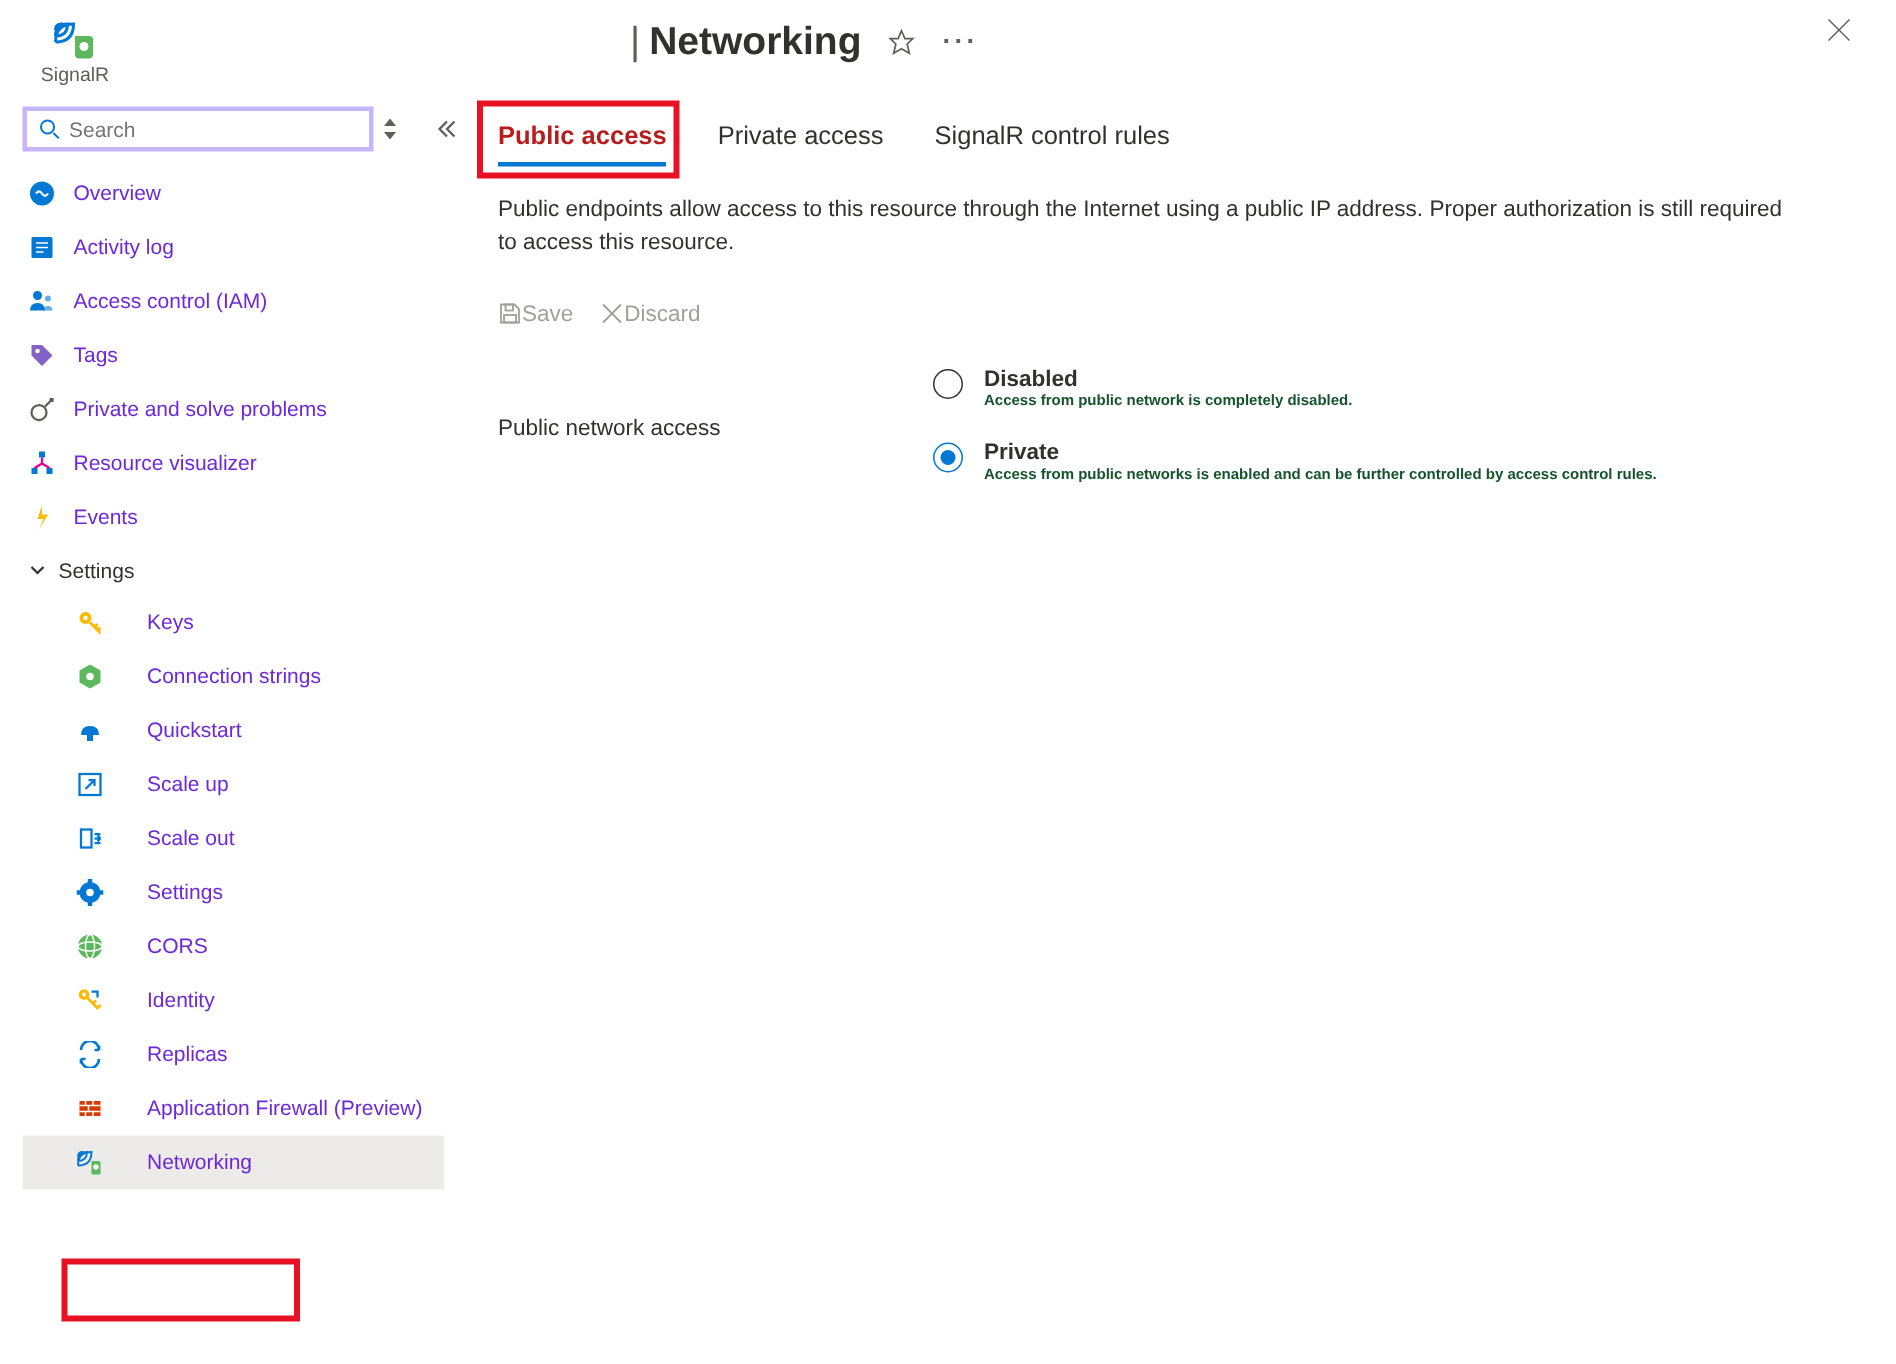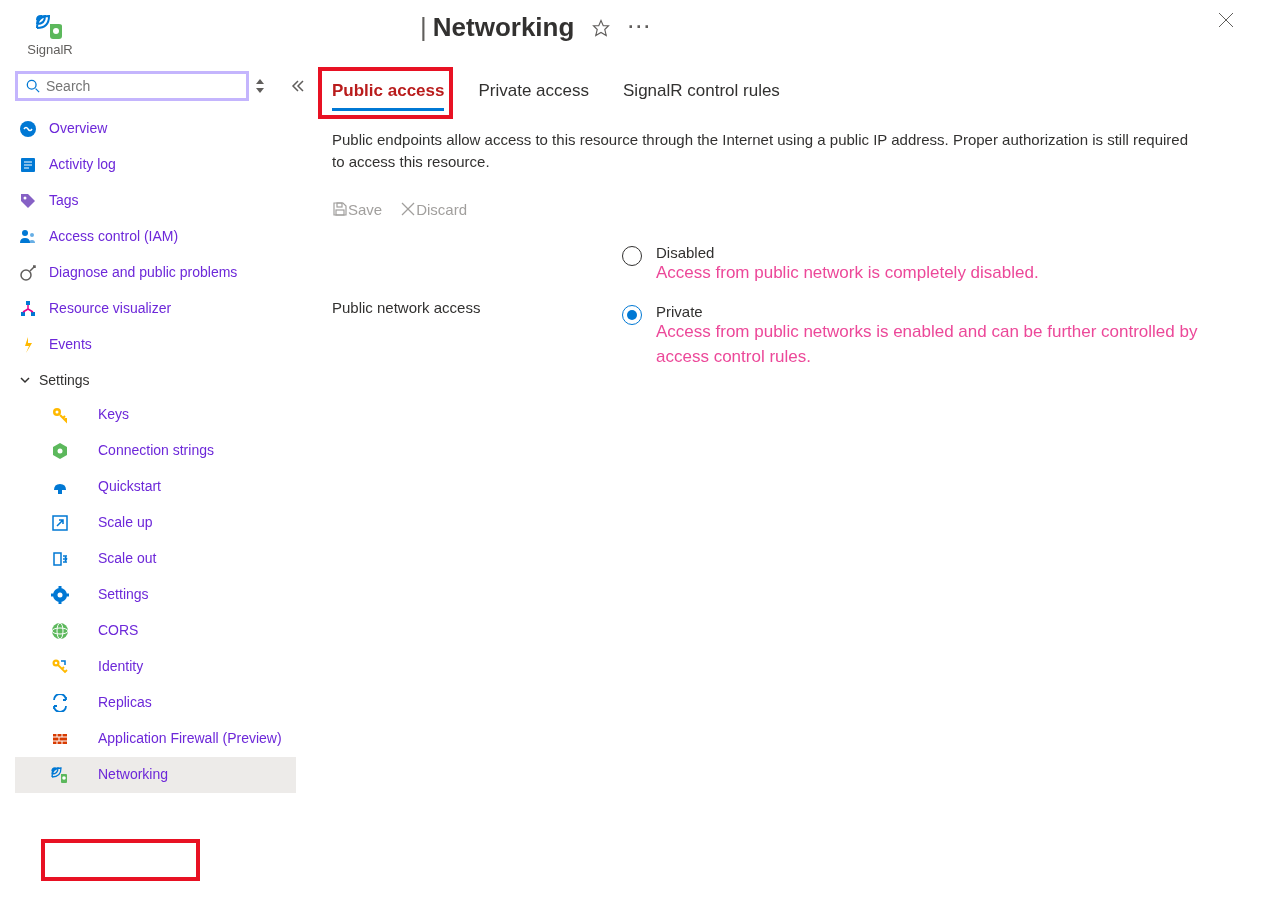--- a/index.html
+++ b/index.html
@@ -93,23 +93,23 @@
     .form-row { display: flex; align-items: center; }
     .form-label { width: 290px; padding-top: 2px; font-size: 15px; }
     .radios { display:flex; flex-direction:column; gap: 18px; }
     .radio-opt { display:flex; align-items:flex-start; gap: 14px; }
     .radio-circle {
       width: 20px; height: 20px; border: 1.5px solid #323130; border-radius: 50%; flex-shrink:0;
       display:flex; align-items:center; justify-content:center; margin-top: 2px; cursor:pointer;
     }
     .radio-circle.checked { border-color: #0078d4; }
     .radio-dot { width: 10px; height: 10px; border-radius: 50%; background:#0078d4; }
-    .opt-text { display:flex; flex-direction:column; max-width: 560px; }
+    .opt-text { display:flex; flex-direction:column; max-width: 560px; font-weight: bold; }
     .opt-title { font-size: 15px; color:#323130; }
-    .opt-desc { font-size: 17px; color:#ec4899; line-height:1.45; }
+    .opt-desc { font-size: 10px; color:#14532d; line-height:1.45; }
     svg { display: block; }
   </style>
 </head>
 <body>
 
 <div class="header-row">
   <div class="logo-area">
     <span class="icon">
       <svg width="30" height="28" viewBox="0 0 30 28">
         <path d="M2 8 Q2 4 6 4 Q6 8 2 8 M2 12 Q2 4 10 4 Q10 12 2 12 M2 16 Q2 4 14 4 Q14 16 2 16" fill="none" stroke="#0078d4" stroke-width="2"></path>
@@ -177,46 +177,46 @@
               <rect x="2" y="2" width="14" height="14" rx="1" fill="#0078d4"></rect>
               <line x1="5" y1="6" x2="13" y2="6" stroke="#fff"></line>
               <line x1="5" y1="9" x2="13" y2="9" stroke="#fff"></line>
               <line x1="5" y1="12" x2="10" y2="12" stroke="#fff"></line>
             </svg>
           </span>
         <span class="label">Activity log</span>
       </div>
       <div class="nav-item">
         <span class="icon">
-            <svg width="18" height="18" viewBox="0 0 18 18">
-              <path d="M2 2 L9 2 L16 9 L9 16 L2 9 Z" fill="#8661c5"></path>
-              <circle cx="6" cy="6" r="1.5" fill="#fff"></circle>
-            </svg>
-          </span>
-        <span class="label">Tags</span>
-      </div>
-      <div class="nav-item">
-        <span class="icon">
             <svg width="18" height="18" viewBox="0 0 18 18" fill="#0078d4">
               <circle cx="6" cy="5" r="3"></circle>
               <path d="M1 15 Q1 10 6 10 Q11 10 11 15 Z"></path>
               <circle cx="13" cy="7" r="2" opacity="0.6"></circle>
               <path d="M10 15 Q10 12 13 12 Q16 12 16 15 Z" opacity="0.6"></path>
             </svg>
           </span>
         <span class="label">Access control (IAM)</span>
       </div>
       <div class="nav-item">
         <span class="icon">
+            <svg width="18" height="18" viewBox="0 0 18 18">
+              <path d="M2 2 L9 2 L16 9 L9 16 L2 9 Z" fill="#8661c5"></path>
+              <circle cx="6" cy="6" r="1.5" fill="#fff"></circle>
+            </svg>
+          </span>
+        <span class="label">Tags</span>
+      </div>
+      <div class="nav-item">
+        <span class="icon">
             <svg width="18" height="18" viewBox="0 0 18 18" fill="none" stroke="#605e5c" stroke-width="1.5">
               <circle cx="7" cy="11" r="5"></circle>
               <path d="M11 7 L16 2 M14 2 L16 2 L16 4"></path>
             </svg>
           </span>
-        <span class="label">Diagnose and public problems</span>
+        <span class="label">Private and solve problems</span>
       </div>
       <div class="nav-item">
         <span class="icon">
             <svg width="18" height="18" viewBox="0 0 18 18">
               <rect x="7" y="1" width="4" height="4" fill="#0078d4"></rect>
               <rect x="2" y="12" width="4" height="4" fill="#0078d4"></rect>
               <rect x="12" y="12" width="4" height="4" fill="#0078d4"></rect>
               <path d="M9 5 L9 9 M9 9 L4 12 M9 9 L14 12" stroke="#e3008c" stroke-width="1.5" fill="none"></path>
             </svg>
           </span>

